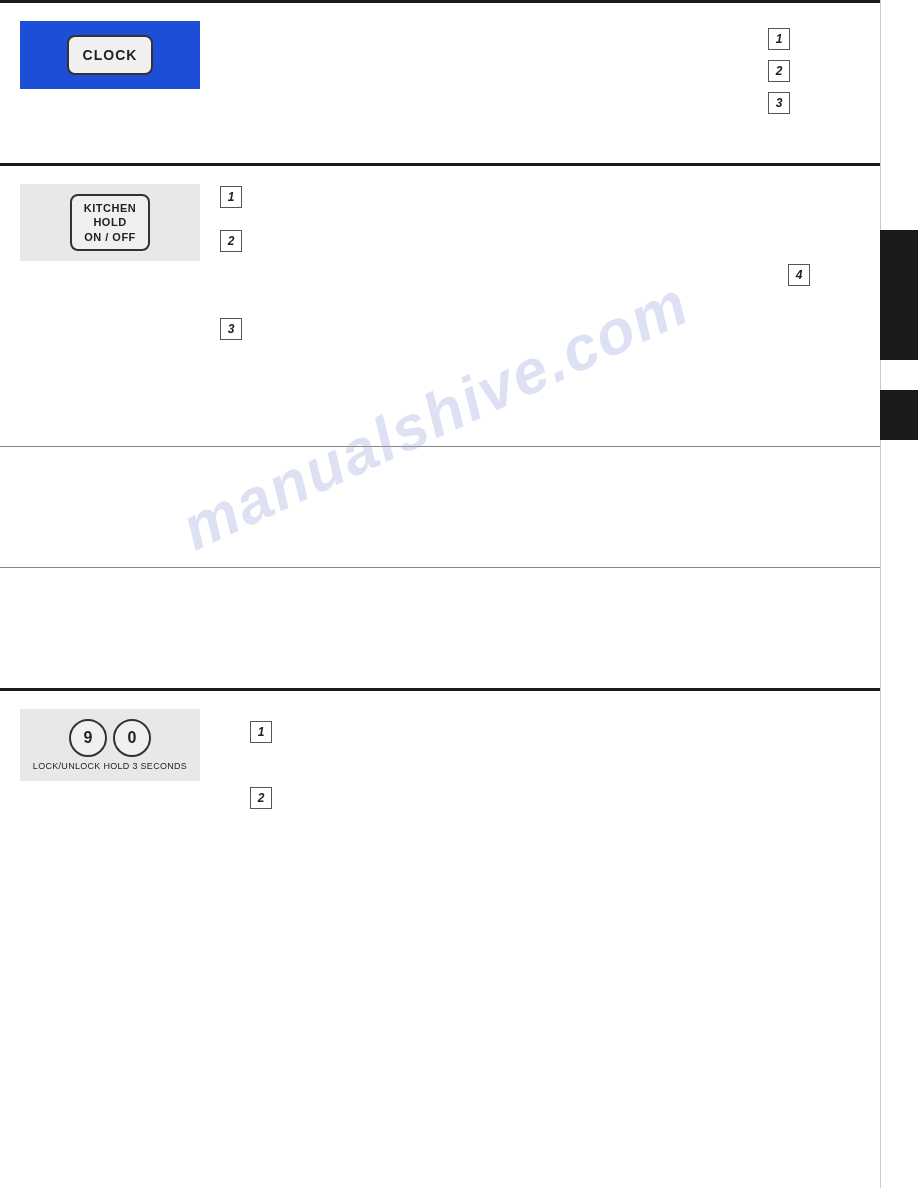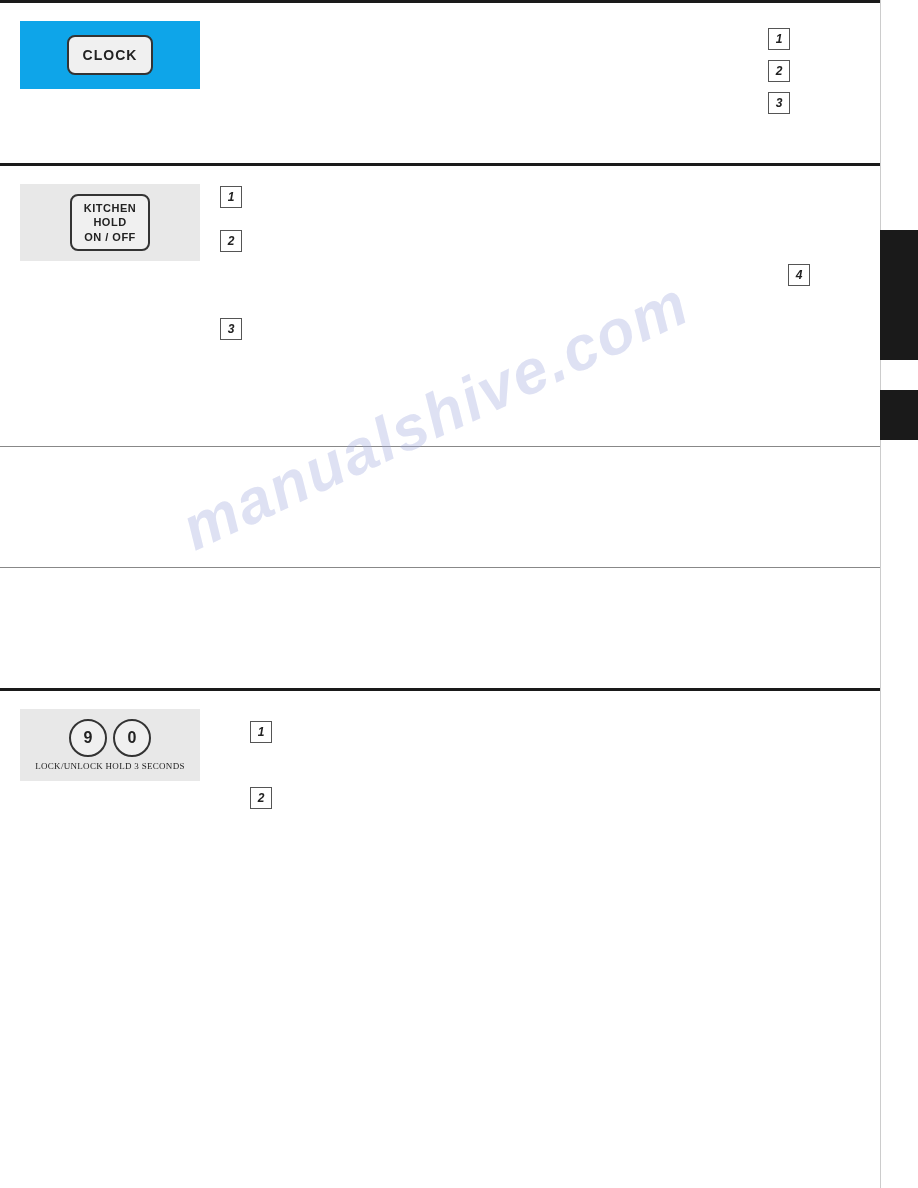--- a/index.html
+++ b/index.html
@@ -161,21 +161,21 @@
       display: flex;
       flex-direction: column;
       align-items: center;
       justify-content: center;
       gap: 8px;
     }
 
     .key-label-container-clock {
       flex-shrink: 0;
       min-width: 180px;
-      background: #0ea5e9;
+      background: #1d4ed8;
       padding: 14px 10px;
       display: flex;
       align-items: center;
       justify-content: center;
     }
 
     .key-label-container-lock {
       flex-shrink: 0;
       min-width: 180px;
       background: #e8e8e8;
@@ -185,21 +185,20 @@
       align-items: center;
       justify-content: center;
       gap: 6px;
     }
 
     .lock-sub-label {
       font-size: 9px;
       text-align: center;
       margin-top: 4px;
       letter-spacing: 0.3px;
-      font-family: Liberation Serif, serif;
     }
 
     .lock-container-inner {
       display: flex;
       flex-direction: column;
       align-items: center;
     }
 
     .key-oval {
       display: inline-flex;

